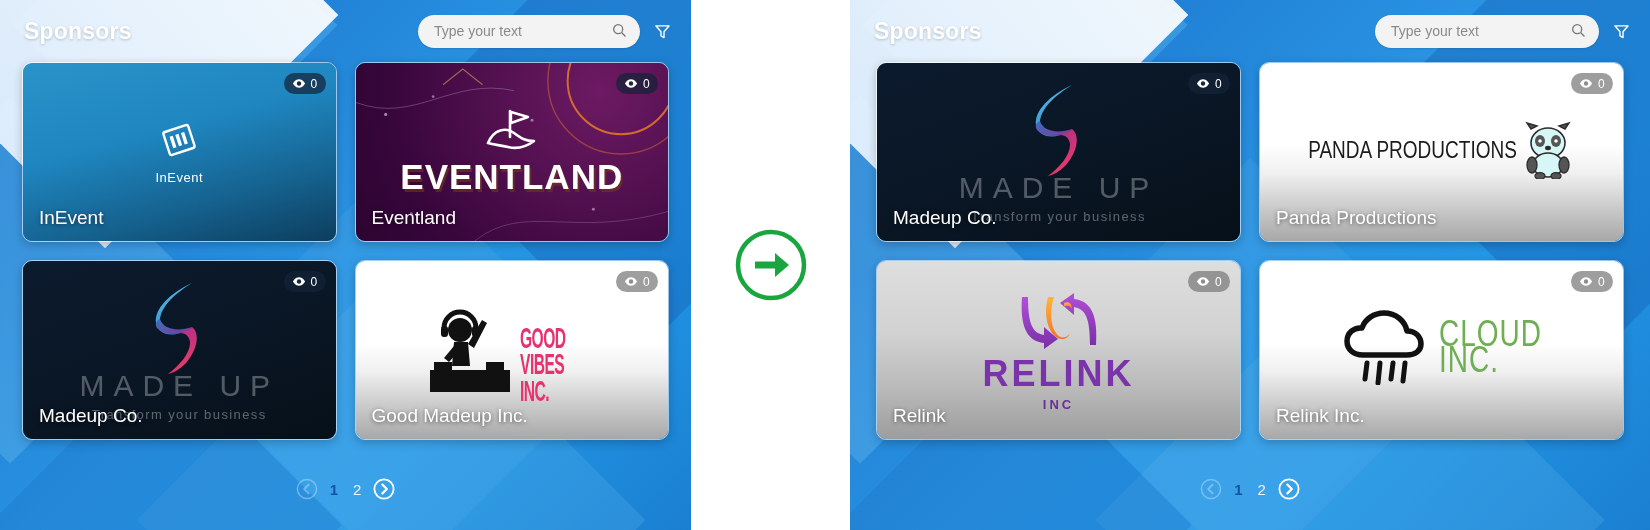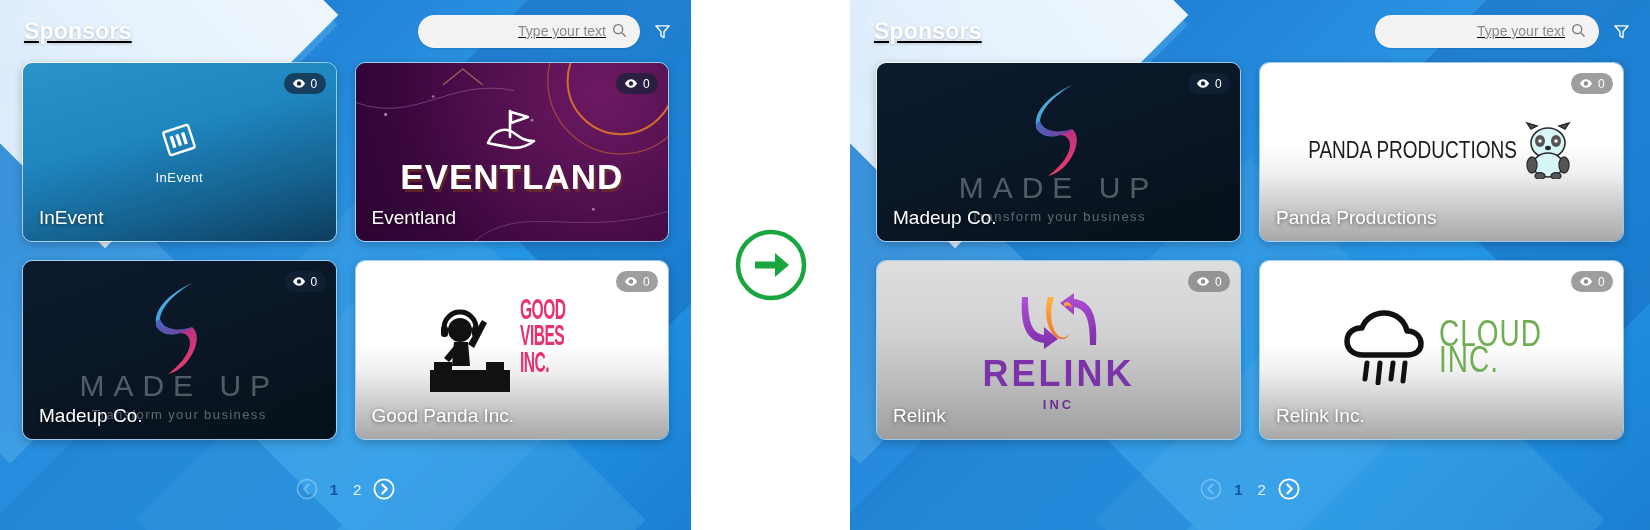--- a/index.html
+++ b/index.html
@@ -2,21 +2,21 @@
 <html><head>
 <meta charset="utf-8">
 <style>
   * { box-sizing: border-box; margin: 0; padding: 0; }
   html, body {
     width: 1650px; height: 530px;
     font-family: "Liberation Sans", sans-serif;
     overflow: hidden; background: #ffffff;
   }
 
-  #app { position: relative; width: 1650px; height: 388px; display: flex; text-decoration: underline; }
+  #app { position: relative; width: 1650px; height: 388px; display: flex; }
 
   
   .panel {
     position: relative;
     width: 691px; height: 530px;
     overflow: hidden;
     background:
       linear-gradient(135deg, #1d73c9 0%, #1f7fd4 22%, #2a93e2 48%, #2398e8 70%, #1b7fd0 100%);
   }
   .panel.right { width: 800px; }
@@ -69,21 +69,21 @@
 
   .search-box {
     position: relative; width: 222px; height: 33px;
     background: #f3f3f3; border-radius: 17px;
     display: flex; align-items: center; padding: 0 34px 0 16px;
     box-shadow: 0 1px 2px rgba(0,0,0,.12);
   }
   .search-box.wide { width: 224px; }
   .search-input {
     border: 0; outline: 0; background: transparent; width: 100%;
-    font-family: "Liberation Sans", sans-serif; font-size: 14px; color: #5a5a5a; text-align: right;
+    font-family: "Liberation Sans", sans-serif; font-size: 14px; color: #5a5a5a;
   }
   .search-input::placeholder { color: #8a8a8a; }
   .search-icon { position: absolute; right: 13px; top: 8px; }
 
   .filter-icon { cursor: pointer; line-height: 0; }
 
   
   .card-grid {
     position: relative; z-index: 5;
     display: grid; grid-template-columns: 1fr 1fr;
@@ -144,21 +144,21 @@
   }
   .madeup-tag {
     font-size: 13px; letter-spacing: 1.4px; color: rgba(255,255,255,.34);
     margin-top: 4px;
   }
   .eventland-word {
     font-size: 35px; font-weight: bold; letter-spacing: 1px; color: #ffffff;
     text-shadow: 2px 3px 0 rgba(120,60,20,.55);
     margin-top: 2px;
   }
-  .gv-row { display: flex; align-items: flex-start; gap: 2px; }
+  .gv-row { display: flex; align-items: flex-end; gap: 2px; }
   .gv-text { color: #e6326e; font-weight: bold; line-height: .88;
              font-size: 30px; letter-spacing: -1px;
              transform: scaleX(.52); transform-origin: left center; }
   .panda-row { display: flex; align-items: center; gap: 4px; margin-top: -4px; }
   .panda-text { font-size: 19px; color: #1b1b1b; letter-spacing: 0px;
                 transform: scaleY(1.25); }
   .relink-word { font-size: 36px; font-weight: bold; color: #7a33a8;
                  letter-spacing: 3px; margin-top: 2px; }
   .relink-inc { font-size: 13px; font-weight: bold; color: #6a2f96;
                 letter-spacing: 3px; margin-top: 2px; text-align: right; }
@@ -338,21 +338,21 @@
             </div>
           </div>
         </div>
         <div class="views-badge light">
           <svg width="14" height="11" viewBox="0 0 16 11">
             <path d="M1 5.5 C3.2 1.6 6 0.6 8 0.6 C10 0.6 12.8 1.6 15 5.5 C12.8 9.4 10 10.4 8 10.4 C6 10.4 3.2 9.4 1 5.5Z" fill="#ffffff"></path>
             <circle cx="8" cy="5.5" r="2.5" fill="#8d8d8d"></circle>
           </svg>
           <span>0</span>
         </div>
-        <div class="card-title">Good Panda Inc.</div>
+        <div class="card-title">Good Madeup Inc.</div>
       </div>
     </div>
 
     <div class="pagination">
       <span class="page-arrow disabled">
         <svg width="22" height="22" viewBox="0 0 22 22">
           <circle cx="11" cy="11" r="9.6" fill="none" stroke="#cfe9fb" stroke-width="1.5"></circle>
           <path d="M12.6 6.6 L8.2 11 L12.6 15.4" fill="none" stroke="#cfe9fb" stroke-width="2" stroke-linecap="round" stroke-linejoin="round"></path>
         </svg>
       </span>

